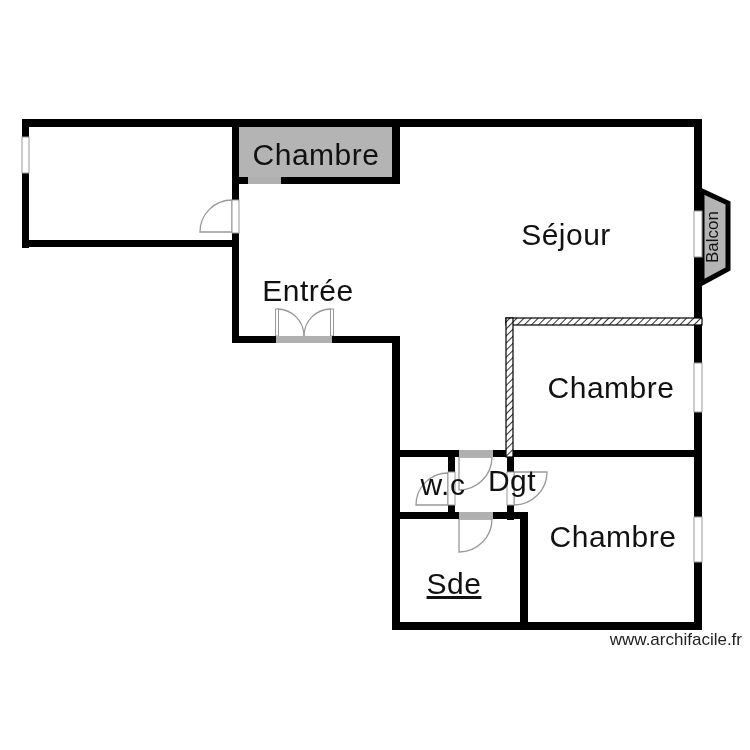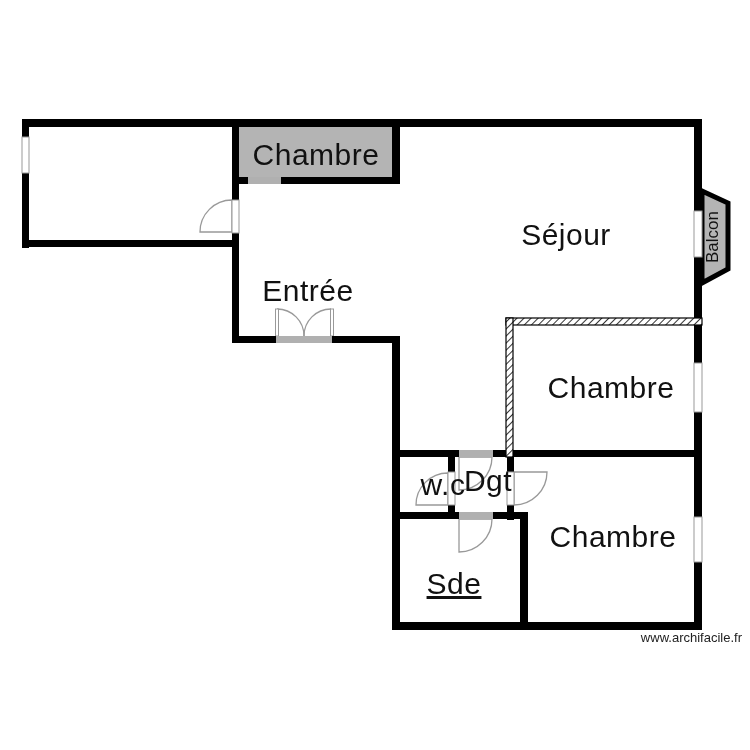--- a/index.html
+++ b/index.html
@@ -32,21 +32,21 @@
     position:absolute;
     transform:translate(-50%,-50%) rotate(-90deg);
     font-size:17px;
     color:var(--text,#111);
     white-space:nowrap;
   }
   .watermark{
     position:absolute;
     top:630px;left:742px;
     transform:translateX(-100%);
-    font-size:13px;
+    font-size:17px;
     color:#222;
     white-space:nowrap;
   }
 </style>
 </head>
 <body>
 
 <div class="plan">
 
   <svg width="750" height="750" viewBox="0 0 750 750">
@@ -105,19 +105,19 @@
     <rect class="opening" x="459" y="450" width="34" height="7"></rect>
     <rect class="opening" x="459" y="512" width="34" height="7"></rect>
   </svg>
 
   <div class="room-label" style="left:316px;top:155px;">Chambre</div>
   <div class="room-label" style="left:566px;top:235px;">Séjour</div>
   <div class="room-label" style="left:308px;top:291px;">Entrée</div>
   <div class="room-label" style="left:611px;top:388px;">Chambre</div>
   <div class="room-label" style="left:613px;top:537px;">Chambre</div>
   <div class="room-label" style="left:424px;top:485px;margin-left:19px;">w.c</div>
-  <div class="room-label" style="left:482px;top:481px;padding-left:12px;">Dgt</div>
+  <div class="room-label" style="left:506px;top:481px;padding-left:12px;">Dgt</div>
   <div class="room-label" style="left:454px;top:584px;text-decoration:underline;">Sde</div>
   <div class="balcon-label" style="left:713px;top:237px;">Balcon</div>
 
   <div class="watermark">www.archifacile.fr</div>
 
 </div>
 
 </body></html>

